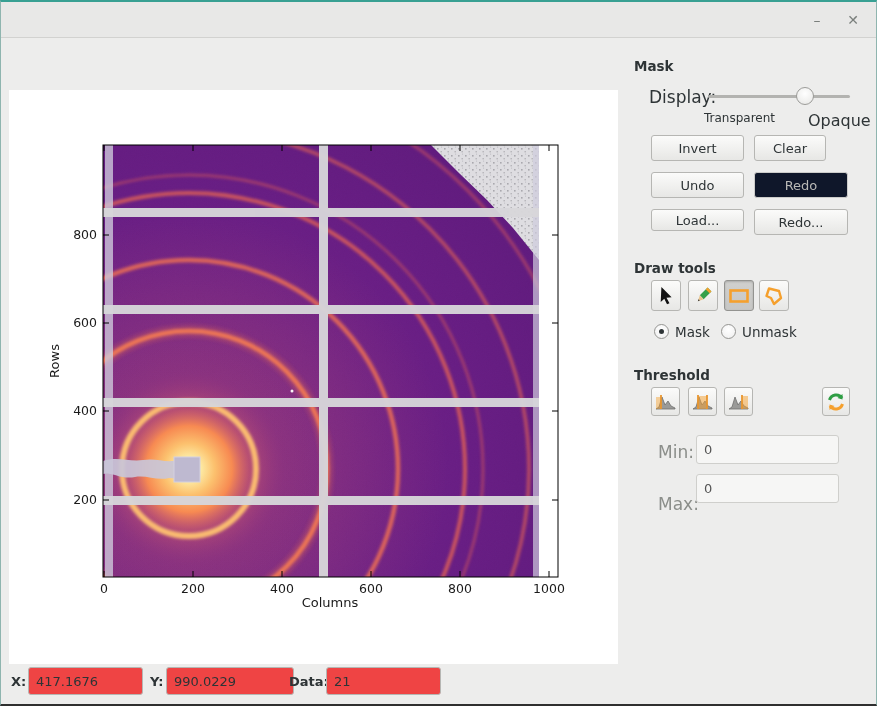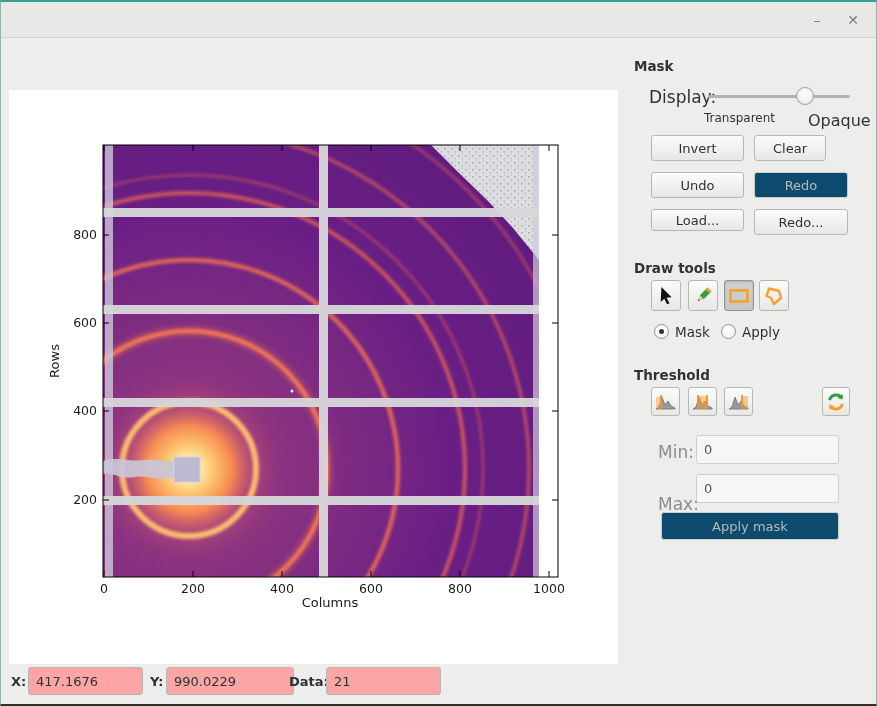--- a/index.html
+++ b/index.html
@@ -39,42 +39,42 @@
   #plot-canvas { position:absolute; left:8px; top:88px; width:609px; height:574px; background:#ffffff; }
   
   #right-panel { position:absolute; left:622px; top:36px; width:255px; height:620px; }
   .rp { position:absolute; }
   .heading { font-size:13.5px; font-weight:bold; color:#2e3436; }
   .lbl { font-size:17px; color:#2e3436; }
   .lbl.dim { color:#8b8e8a; }
   .btn { position:absolute; background:linear-gradient(#fbfbfa,#e7e7e5);
     border:1px solid #b6b6b3; border-radius:3px; font-size:13px; color:#2e3436;
     text-align:center; font-family:"DejaVu Sans",sans-serif; }
-  .btn.disabled { color:#b9b9b6; background:#0c4a6e; border-color:#ccccca; }
+  .btn.disabled { color:#b9b9b6; background:#0f172a; border-color:#ccccca; }
   .toolbtn { position:absolute; width:30px; height:31px; background:linear-gradient(#fbfbfa,#e7e7e5);
     border:1px solid #b6b6b3; border-radius:3px; display:flex; align-items:center; justify-content:center; }
   .toolbtn.pressed { background:linear-gradient(#d0d0ce,#c7c7c5); border-color:#939390;
     box-shadow:inset 0 1px 2px rgba(0,0,0,.18); }
   
   #display-slider { position:absolute; left:85px; top:84px; width:142px; height:18px; }
   #display-slider .track { position:absolute; left:0; right:0; top:8px; height:3px;
     background:#b3b3b0; border-radius:2px; }
   #display-slider .handle { position:absolute; top:0; left:88px; width:18px; height:18px;
     border-radius:50%; background:radial-gradient(circle at 50% 35%, #ffffff, #e6e6e4);
     border:1px solid #9c9c99; }
   
   .radio { position:absolute; width:15px; height:15px; border-radius:50%;
     border:1px solid #959592; background:radial-gradient(circle at 50% 35%, #fff, #eee); }
   .radio.sel::after { content:""; position:absolute; left:4px; top:4px; width:5px; height:5px;
     border-radius:50%; background:#2e3436; }
   .field { position:absolute; background:#f6f6f5; border:1px solid #cfcfcc; border-radius:3px;
     font-size:13px; color:#555; padding-left:7px; font-family:"DejaVu Sans",sans-serif; }
   
   #statusbar { position:absolute; left:0; top:662px; width:622px; height:42px; }
-  .sfield { position:absolute; top:3px; height:28px; background:#fca5a5; border:1px solid #b6b6b3;
+  .sfield { position:absolute; top:3px; height:28px; background:#ef4444; border:1px solid #b6b6b3;
     border-radius:3px; font-size:13px; color:#2e3436; padding-left:7px; font-family:"DejaVu Sans",sans-serif; }
   .slbl { position:absolute; top:10px; font-size:13px; font-weight:bold; color:#2e3436; }
   #save-quit { position:absolute; left:623px; top:651px; width:243px; height:42px; font-size:13.5px; }
   svg text { font-family:"DejaVu Sans",sans-serif; }
 </style>
 </head>
 <body>
 
 <div id="window">
 
@@ -376,21 +376,21 @@
       </svg>
     </div>
     <div class="toolbtn" style="left:136px; top:242px;">
       <svg width="20" height="20" viewBox="0 0 20 20">
         <path d="M5 2.5 L15 5 L17 12 L10 18 L7 12 L2.5 10 Z" fill="none" stroke="#f5a02d" stroke-width="2.4" stroke-linejoin="round"></path>
       </svg>
     </div>
     <span class="radio sel" style="left:31px; top:286px;"></span>
     <div class="rp lbl" style="left:52px; top:286px; font-size:13.5px;">Mask</div>
     <span class="radio" style="left:98px; top:286px;"></span>
-    <div class="rp lbl" style="left:119px; top:286px; font-size:13.5px;">Apply</div>
+    <div class="rp lbl" style="left:119px; top:286px; font-size:13.5px;">Unmask</div>
 
     <div class="rp heading" style="left:11px; top:329px;">Threshold</div>
     <div class="toolbtn" style="left:28px; top:349px; height:29px; width:29px;">
       <svg width="21" height="17" viewBox="0 0 21 17">
         <path d="M1 16 L4 14 L7 4 L10 12 L13 8 L16 13 L20 15 L20 16 Z" fill="#9a9a98" stroke="#6f6f6d" stroke-width="0.8"></path>
         <rect x="1" y="4" width="5" height="12" fill="#f5a02d" opacity="0.45"></rect>
         <line x1="6" y1="2" x2="6" y2="16" stroke="#e8962f" stroke-width="1.8"></line>
       </svg>
     </div>
     <div class="toolbtn" style="left:65px; top:349px; height:29px; width:29px;">
@@ -413,21 +413,20 @@
         <path d="M3.5 8 A7 7 0 0 1 16 6" fill="none" stroke="#2f9e44" stroke-width="3"></path>
         <path d="M16.5 2 L16.5 7.5 L11.5 6 Z" fill="#2f9e44"></path>
         <path d="M16.5 12 A7 7 0 0 1 4 14" fill="none" stroke="#f5a02d" stroke-width="3"></path>
         <path d="M3.5 18 L3.5 12.5 L8.5 14 Z" fill="#f5a02d"></path>
       </svg>
     </div>
     <div class="rp lbl dim" style="left:35px; top:404px;">Min:</div>
     <input class="field" style="left: 73px; top: 397px; width: 143px; height: 29px;" readonly="" value="0">
     <div class="rp lbl dim" style="left:35px; top:456px;">Max:</div>
     <input class="field" style="left: 73px; top: 436px; width: 143px; height: 29px;" readonly="" value="0">
-    <button class="btn disabled" style="left:38px; top:474px; width:178px; height:28px;">Apply mask</button>
   </div>
 
   <div id="statusbar">
     <div class="slbl" style="left:10px;">X:</div>
     <input class="sfield" style="left: 27px; width: 115px;" readonly="" value="417.1676">
     <div class="slbl" style="left:149px;">Y:</div>
     <input class="sfield" style="left: 165px; width: 128px;" readonly="" value="990.0229">
     <div class="slbl" style="left:288px;">Data:</div>
     <input class="sfield" style="left: 325px; width: 115px;" readonly="" value="21">
   </div>

